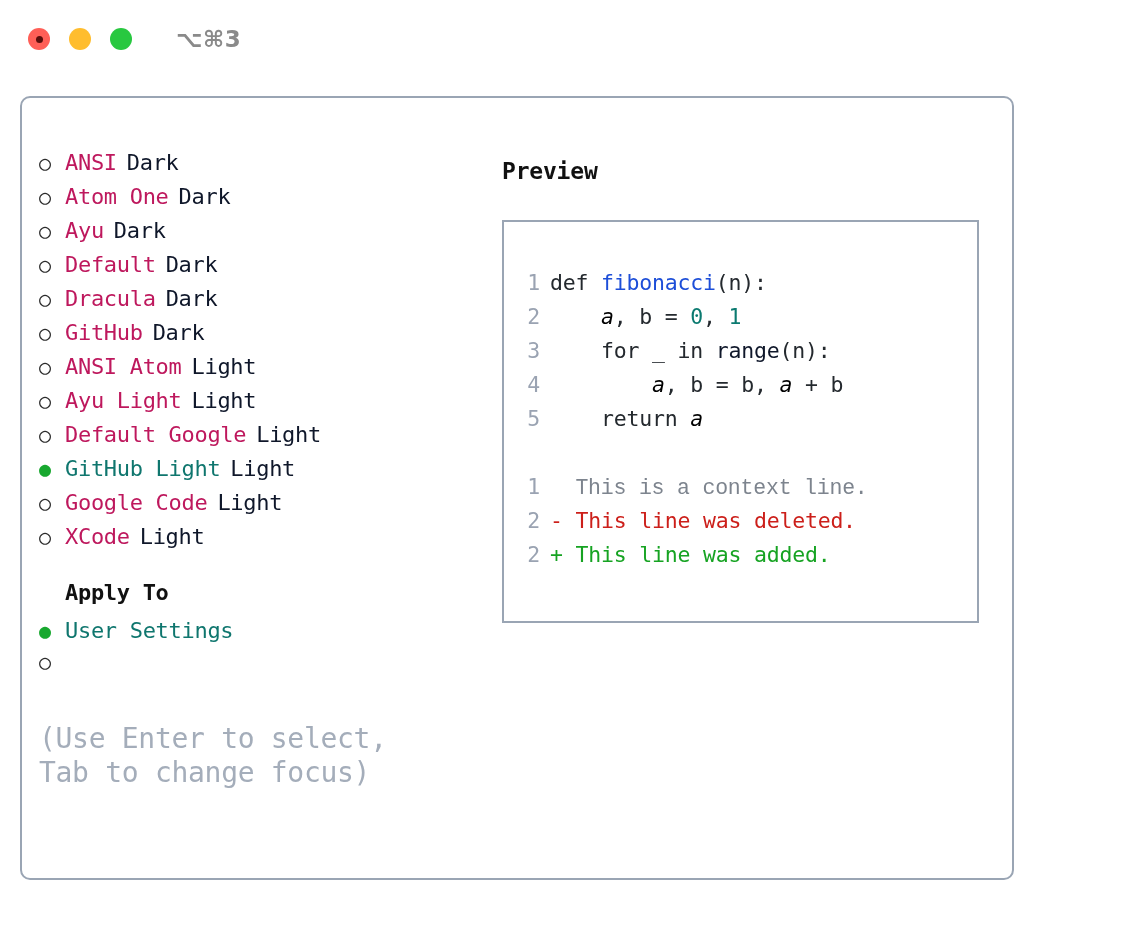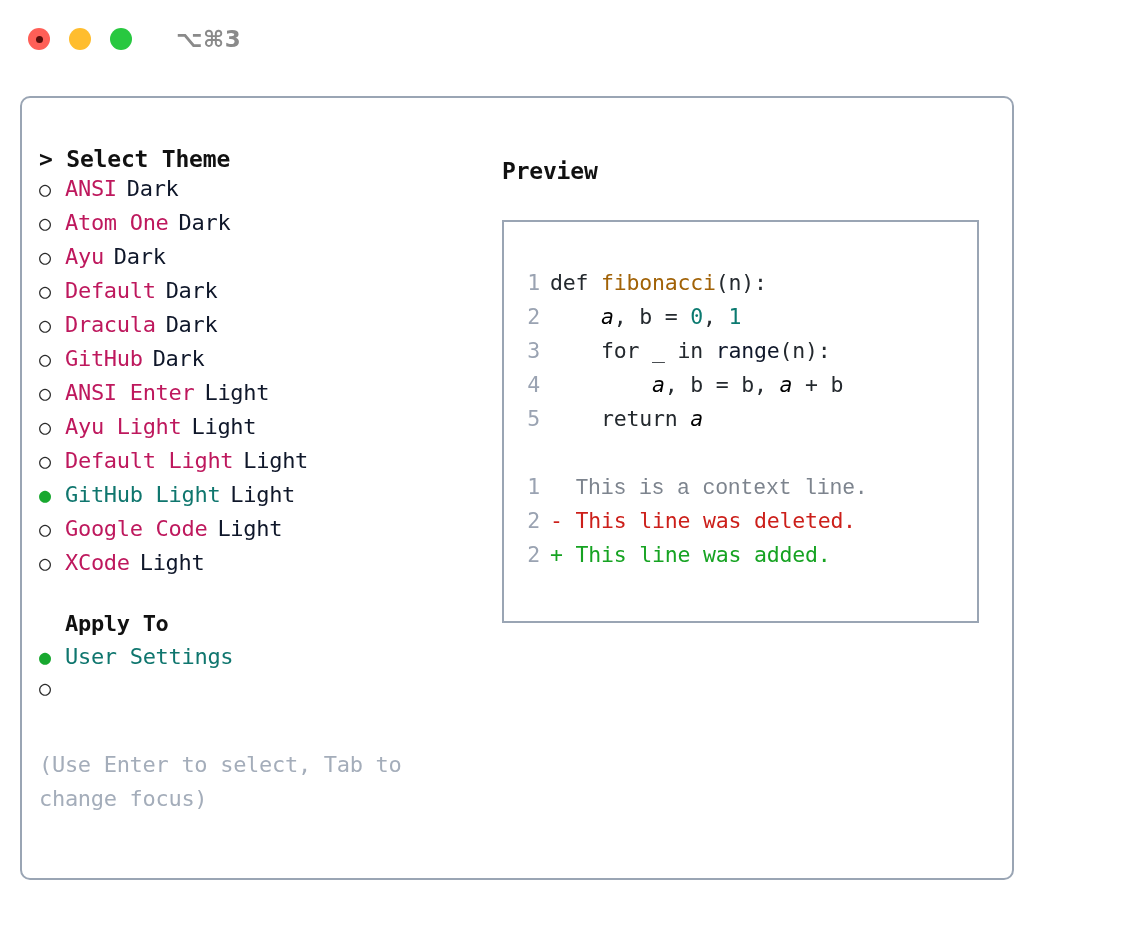--- a/index.html
+++ b/index.html
@@ -112,34 +112,34 @@
   .opt.selected .opt-label { color: #0f766e; }
   .opt-label { color: #be185d; }
   .opt-tag {
     color: #0f172a;
     margin-left: 10px;
   }
 
   .section-head {
     height: 34px;
     display: flex;
-    align-items: center;
+    align-items: flex-start;
     font-size: 22px;
     font-weight: bold;
     color: #111111;
     letter-spacing: -0.3px;
     white-space: pre;
   }
   .section-head .marker { color: transparent; }
 
   .spacer-sm { height: 22px; }
 
   .help {
     margin-top: 36px;
-    font-size: 22px;
+    font-size: 28px;
     line-height: 34px;
     color: #a4adba;
     width: 400px;
     letter-spacing: -0.3px;
   }
 
   
   .right {
     position: absolute;
     left: 480px;
@@ -165,21 +165,21 @@
   .code-row { display: flex; align-items: baseline; height: 34px; }
   .lineno {
     width: 46px;
     flex: 0 0 46px;
     text-align: right;
     color: #9aa3b2;
     padding-right: 10px;
   }
   .code-text { color: #24292e; }
 
-  .tok-fn    { color: #a16207; }
+  .tok-fn    { color: #1d4ed8; }
   .tok-num   { color: #0b7a70; }
   .tok-call  { color: #0f172a; }
   .tok-var   { font-style: italic; }
 
   .diff-gap { height: 34px; }
   .diff-ctx { color: #7d848e; font-family: Liberation Mono, monospace; }
   .diff-del { color: #cc1f1a; }
   .diff-add { color: #16a322; }
 </style>
 </head>
@@ -195,32 +195,31 @@
       <div class="light yellow"></div>
       <div class="light green"></div>
     </div>
     <div class="shortcut">⌥⌘3</div>
   </div>
 
   <div class="window">
     <div class="cols">
 
       <div class="left">
-        <div class="pane-title">&gt; Select Theme</div>
 
         <div class="list" id="theme-list">
             <div class="opt"><span class="marker">○</span><span class="opt-label">ANSI</span><span class="opt-tag">Dark</span></div>
             <div class="opt"><span class="marker">○</span><span class="opt-label">Atom One</span><span class="opt-tag">Dark</span></div>
             <div class="opt"><span class="marker">○</span><span class="opt-label">Ayu</span><span class="opt-tag">Dark</span></div>
             <div class="opt"><span class="marker">○</span><span class="opt-label">Default</span><span class="opt-tag">Dark</span></div>
             <div class="opt"><span class="marker">○</span><span class="opt-label">Dracula</span><span class="opt-tag">Dark</span></div>
             <div class="opt"><span class="marker">○</span><span class="opt-label">GitHub</span><span class="opt-tag">Dark</span></div>
-            <div class="opt"><span class="marker">○</span><span class="opt-label">ANSI Enter</span><span class="opt-tag">Light</span></div>
+            <div class="opt"><span class="marker">○</span><span class="opt-label">ANSI Atom</span><span class="opt-tag">Light</span></div>
             <div class="opt"><span class="marker">○</span><span class="opt-label">Ayu Light</span><span class="opt-tag">Light</span></div>
-            <div class="opt"><span class="marker">○</span><span class="opt-label">Default Light</span><span class="opt-tag">Light</span></div>
+            <div class="opt"><span class="marker">○</span><span class="opt-label">Default Google</span><span class="opt-tag">Light</span></div>
             <div class="opt selected"><span class="marker">●</span><span class="opt-label">GitHub Light</span><span class="opt-tag">Light</span></div>
             <div class="opt"><span class="marker">○</span><span class="opt-label">Google Code</span><span class="opt-tag">Light</span></div>
             <div class="opt"><span class="marker">○</span><span class="opt-label">XCode</span><span class="opt-tag">Light</span></div>
           </div>
 
         <div class="spacer-sm"></div>
 
         <div class="section-head">
           <span class="marker">○</span>
           <span>Apply To</span>

